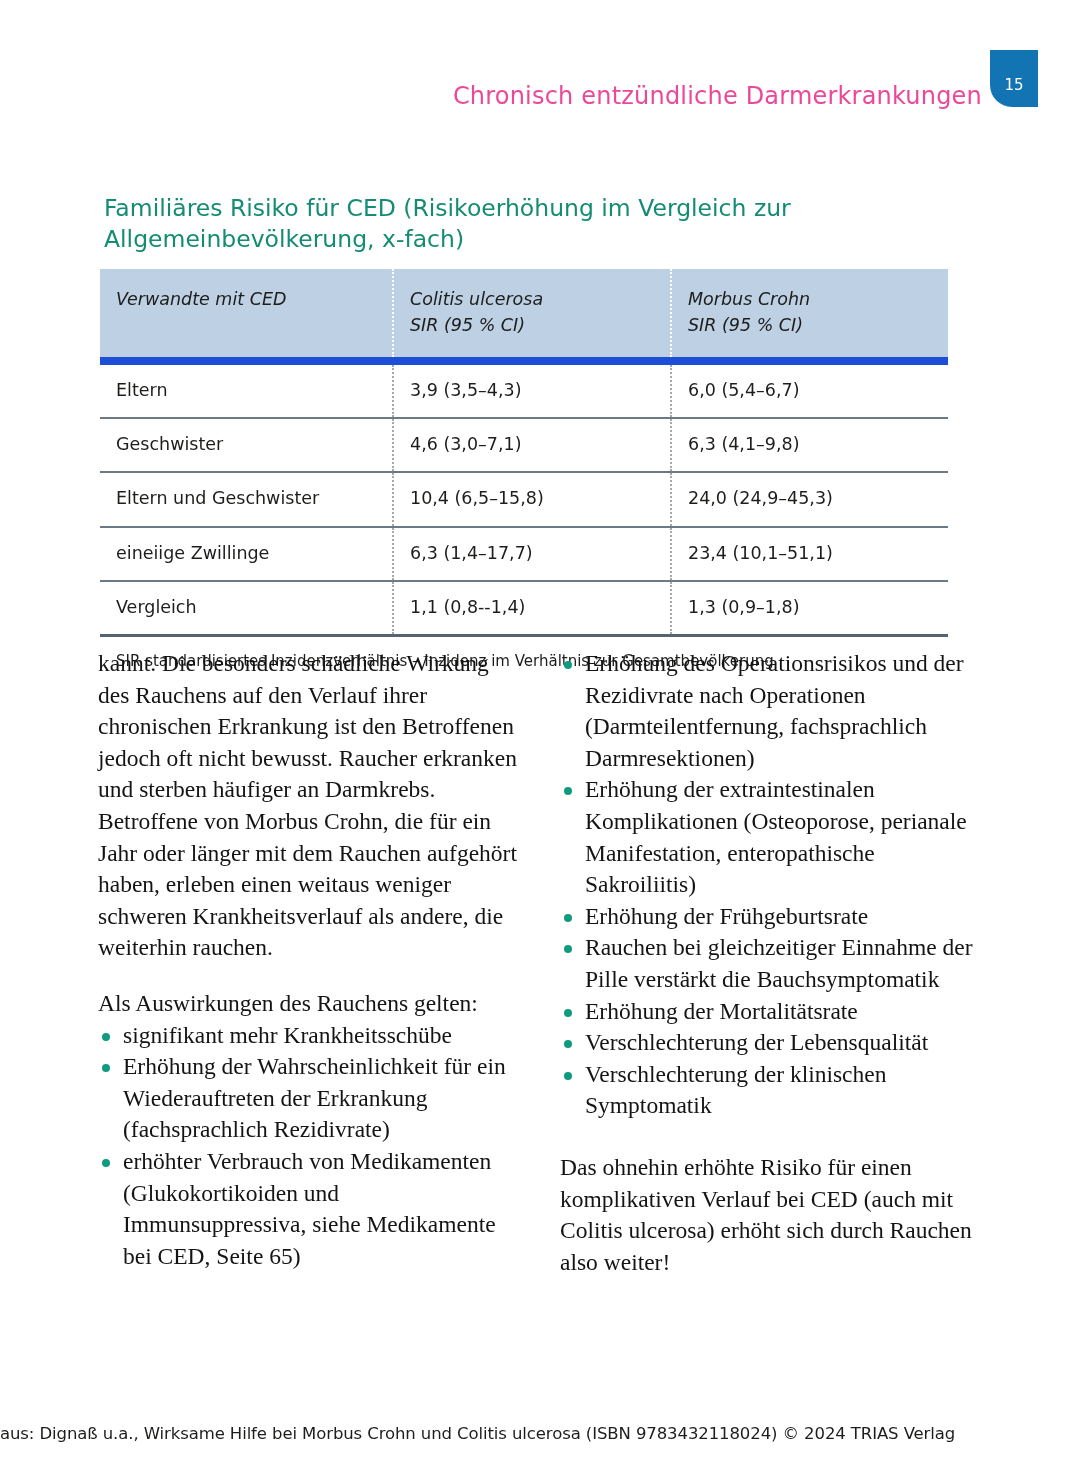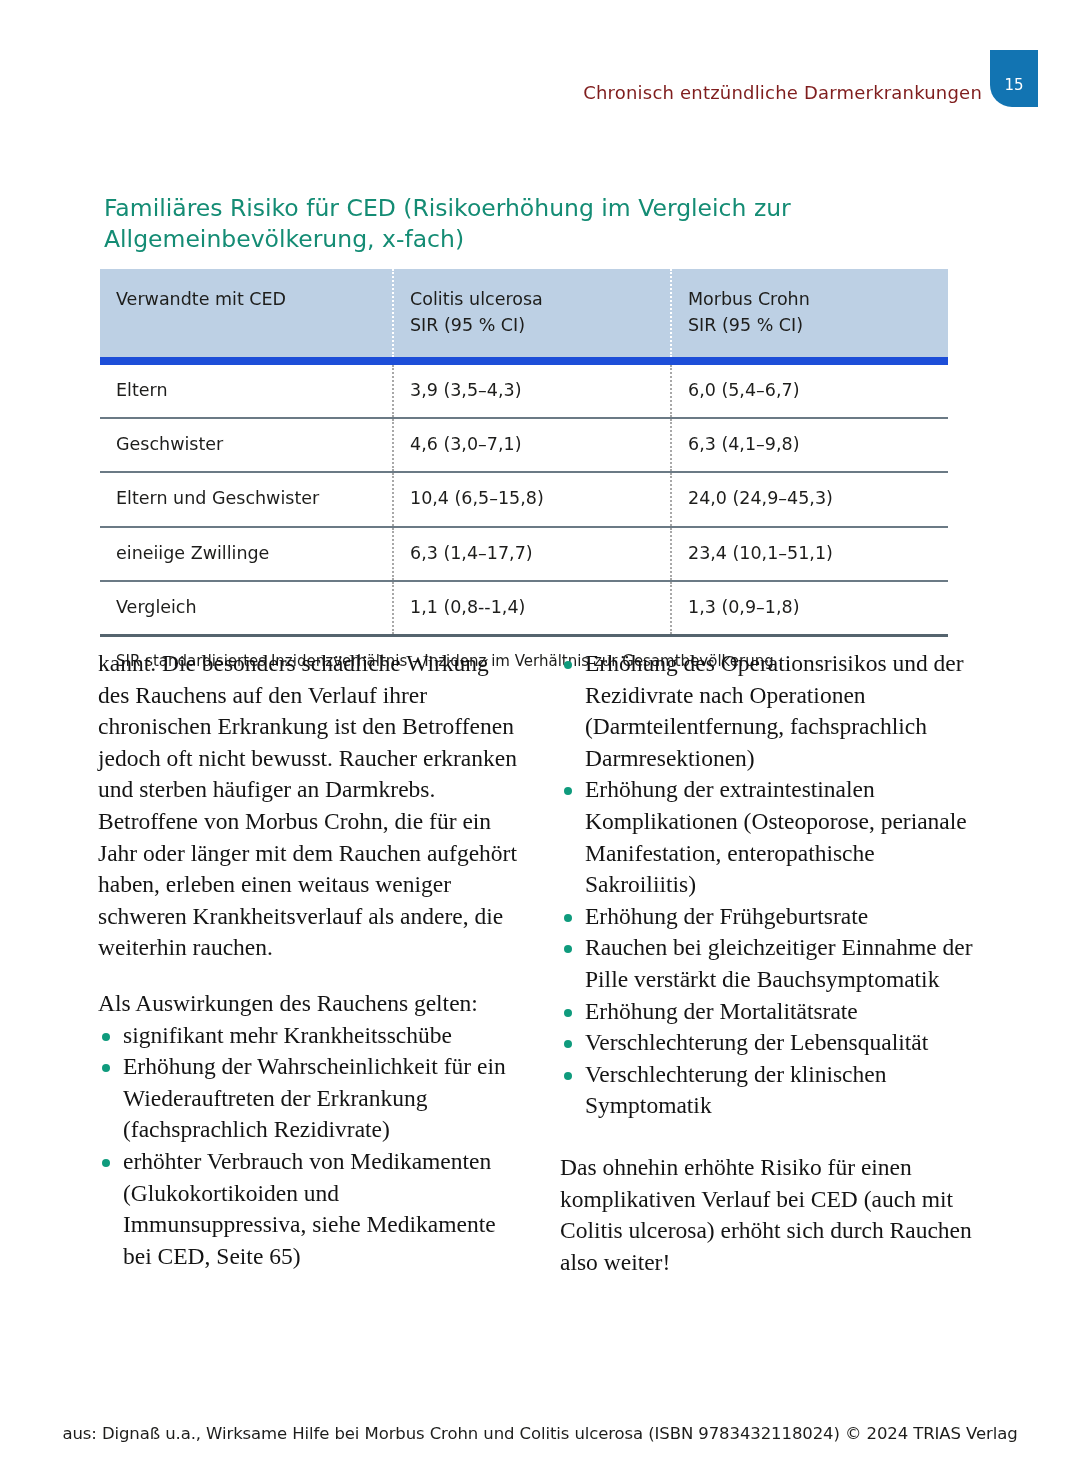--- a/index.html
+++ b/index.html
@@ -21,22 +21,22 @@
     top: 72px;
     left: 0;
     right: 0;
     height: 46px;
     display: flex;
     align-items: flex-start;
     justify-content: flex-end;
   }
   .running-head-title {
     font-family: "DejaVu Sans", sans-serif;
-    font-size: 18px;
-    color: #7f1d1d;
+    font-size: 24px;
+    color: #ec4899;
     letter-spacing: 0.2px;
     line-height: 1;
     padding-top: 12px;
     padding-right: 8px;
     white-space: nowrap;
   }
   .page-badge {
     width: 48px;
     height: 57px;
     background: #1274b2;
@@ -89,20 +89,21 @@
   .col-a { width: 293px; }
   .col-b { width: 278px; }
   .col-c { width: 277px; }
 
   .data-table thead th {
     background: #bdd0e4;
     font-size: 17.5px;
     line-height: 1.5;
     padding: 17px 14px 18px 16px;
     border-bottom: 8px solid #1d4ed8;
+    font-style: italic;
   }
   .data-table thead th.sep,
   .data-table tbody td.sep {
     border-left: 2px dotted #ffffff;
   }
   .data-table tbody td.sep {
     border-left: 2px dotted #a8a8a8;
     margin-top: 38px;
   }
   .data-table tbody td {
@@ -172,21 +173,21 @@
     background: #0f9b7d;
   }
   .spacer-30 { height: 30px; }
 
   
   .footer {
     position: absolute;
     left: 0;
     right: 0;
     bottom: 22px;
-    text-align: center;
+    text-align: left;
   }
   .footer-text {
     font-family: "DejaVu Sans", sans-serif;
     font-size: 16.5px;
     color: #1d1d1b;
     letter-spacing: -0.1px;
     white-space: nowrap;
   }
 </style>
 </head>

